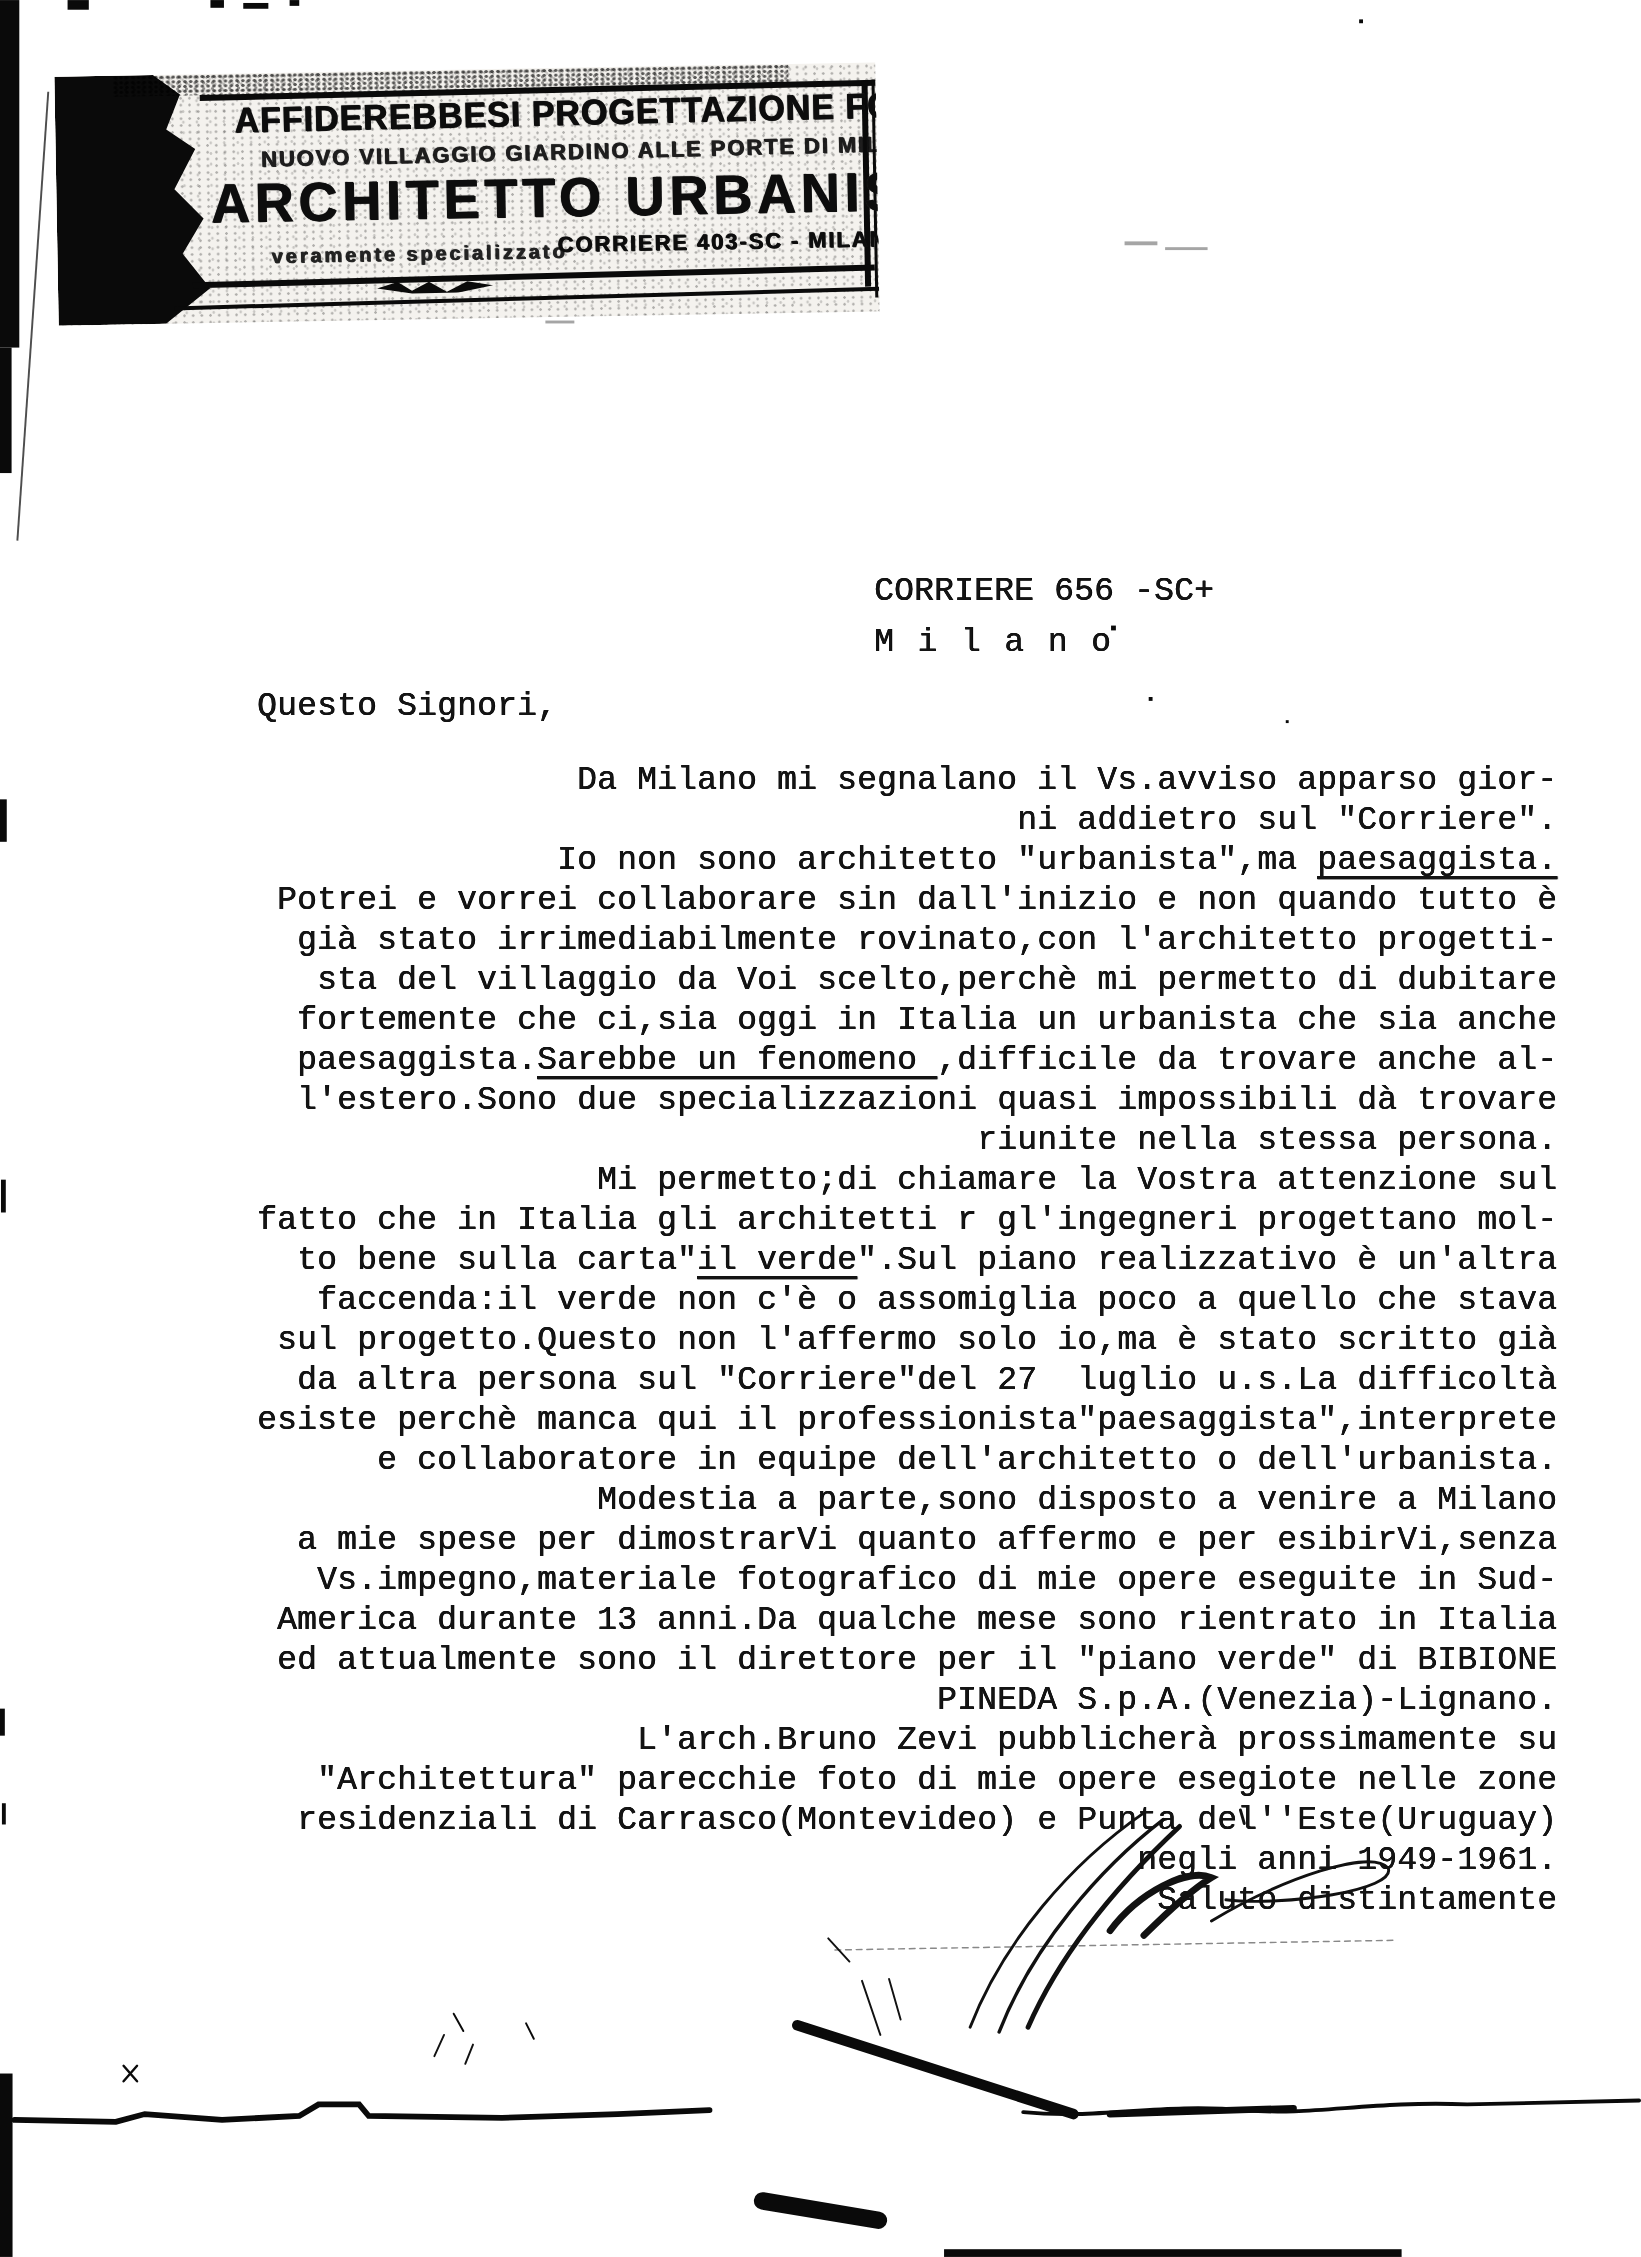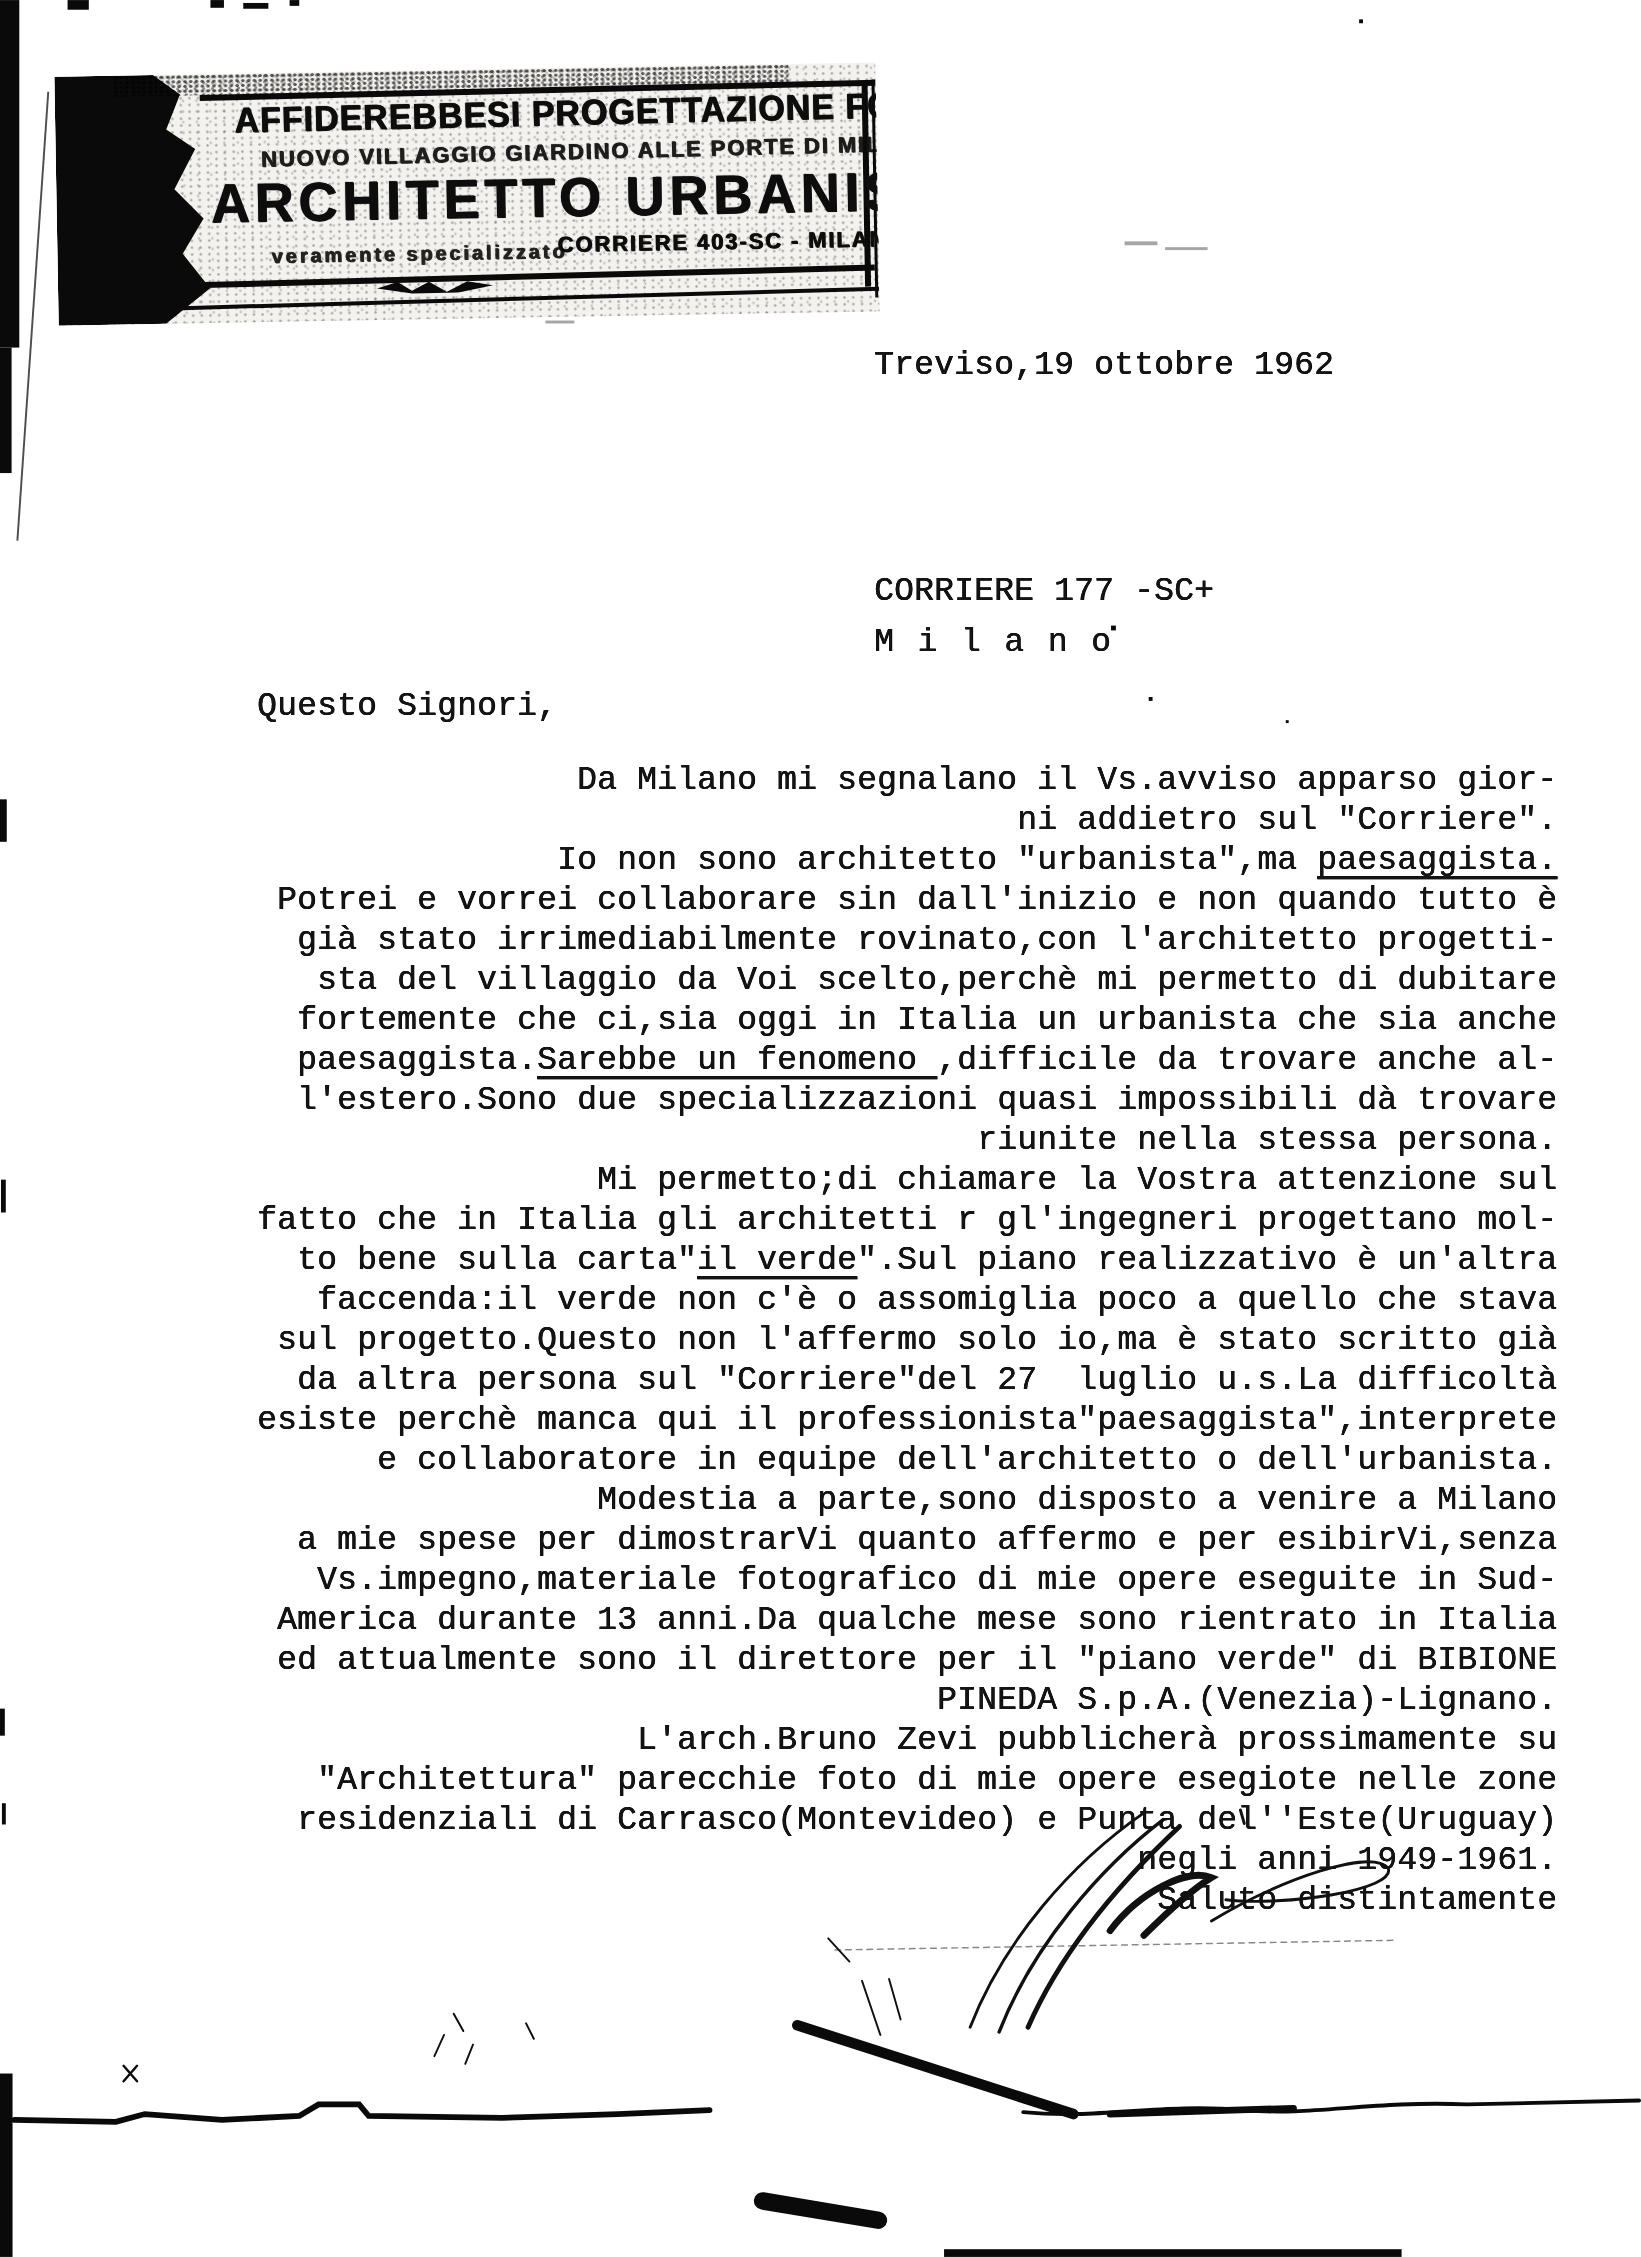--- a/index.html
+++ b/index.html
@@ -87,23 +87,22 @@
     <div class="clip-rule" style="left:116px;top:228px;width:705px;height:3.9px;transform:rotate(-.6deg);"></div>
     <div class="clip-rule" style="left:319px;top:210px;width:116px;height:13.5px;transform:rotate(-2deg);clip-path:polygon(0 40%,18% 0,30% 70%,45% 10%,60% 90%,78% 20%,100% 60%,70% 100%,30% 90%);"></div>
 
     <div class="clip-text clip-l1">AFFIDEREBBESI PROGETTAZIONE FONDAZIONE</div>
     <div class="clip-text clip-l2">NUOVO VILLAGGIO GIARDINO ALLE PORTE DI MILANO AD</div>
     <div class="clip-text clip-l3">ARCHITETTO URBANISTA</div>
     <div class="clip-text clip-l4a">veramente specializzato</div>
     <div class="clip-text clip-l4b">CORRIERE 403-SC - MILANO</div>
   </div>
 
-  <div class="tw" style="left:874px;top:346px;">Treviso,19 ottobre 1962</div>
 
-  <div class="tw" style="left:874px;top:572px;">CORRIERE 177 -SC+</div>
+  <div class="tw" style="left:874px;top:572px;">CORRIERE 656 -SC+</div>
   <div class="tw u2" style="left:874px;top:623px;letter-spacing:1.9px;">M i l a n o</div>
 
   <div class="tw" style="left:257px;top:687px;">Questo Signori,</div>
 
   <div class="tw" style="left:257px;top:761px;"><div class="tline"><span>               Da Milano mi segnalano il Vs.avviso apparso gior-</span></div><div class="tline"><span>ni addietro sul "Corriere".</span></div><div class="tline"><span>               Io non sono architetto "urbanista",ma </span><span class="u">paesaggista.</span></div><div class="tline"><span>Potrei e vorrei collaborare sin dall'inizio e non quando tutto è</span></div><div class="tline"><span>già stato irrimediabilmente rovinato,con l'architetto progetti-</span></div><div class="tline"><span>sta del villaggio da Voi scelto,perchè mi permetto di dubitare</span></div><div class="tline"><span>fortemente che ci,sia oggi in Italia un urbanista che sia anche</span></div><div class="tline"><span>paesaggista.</span><span class="u">Sarebbe un fenomeno </span><span>,difficile da trovare anche al-</span></div><div class="tline"><span>l'estero.Sono due specializzazioni quasi impossibili dà trovare</span></div><div class="tline"><span>riunite nella stessa persona.</span></div><div class="tline"><span>               Mi permetto;di chiamare la Vostra attenzione sul</span></div><div class="tline"><span>fatto che in Italia gli architetti r gl'ingegneri progettano mol-</span></div><div class="tline"><span>to bene sulla carta"</span><span class="u">il verde</span><span>".Sul piano realizzativo è un'altra</span></div><div class="tline"><span>faccenda:il verde non c'è o assomiglia poco a quello che stava</span></div><div class="tline"><span>sul progetto.Questo non l'affermo solo io,ma è stato scritto già</span></div><div class="tline"><span>da altra persona sul "Corriere"del 27  luglio u.s.La difficoltà</span></div><div class="tline"><span>esiste perchè manca qui il professionista"paesaggista",interprete</span></div><div class="tline"><span>e collaboratore in equipe dell'architetto o dell'urbanista.</span></div><div class="tline"><span>               Modestia a parte,sono disposto a venire a Milano</span></div><div class="tline"><span>a mie spese per dimostrarVi quanto affermo e per esibirVi,senza</span></div><div class="tline"><span>Vs.impegno,materiale fotografico di mie opere eseguite in Sud-</span></div><div class="tline"><span>America durante 13 anni.Da qualche mese sono rientrato in Italia</span></div><div class="tline"><span>ed attualmente sono il direttore per il "piano verde" di BIBIONE</span></div><div class="tline"><span>PINEDA S.p.A.(Venezia)-Lignano.</span></div><div class="tline"><span>               L'arch.Bruno Zevi pubblicherà prossimamente su</span></div><div class="tline"><span>"Architettura" parecchie foto di mie opere esegiote nelle zone</span></div><div class="tline"><span>residenziali di Carrasco(Montevideo) e Punta del''Este(Uruguay)</span></div><div class="tline"><span>negli anni 1949-1961.</span></div><div class="tline"><span>               Saluto distintamente</span></div></div>
 
   <svg class="artifacts" width="1641" height="2257" viewBox="0 0 1700 2338">
 
     <g stroke="#111" fill="none" stroke-linecap="round">
       <path d="M 1005 2100 C 1040 2010 1110 1930 1185 1878" stroke-width="3"></path>

